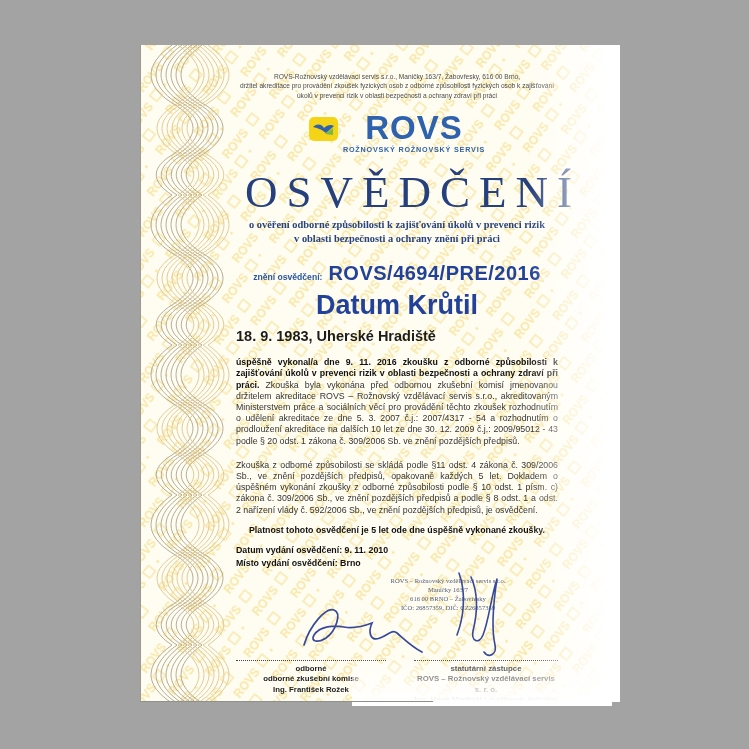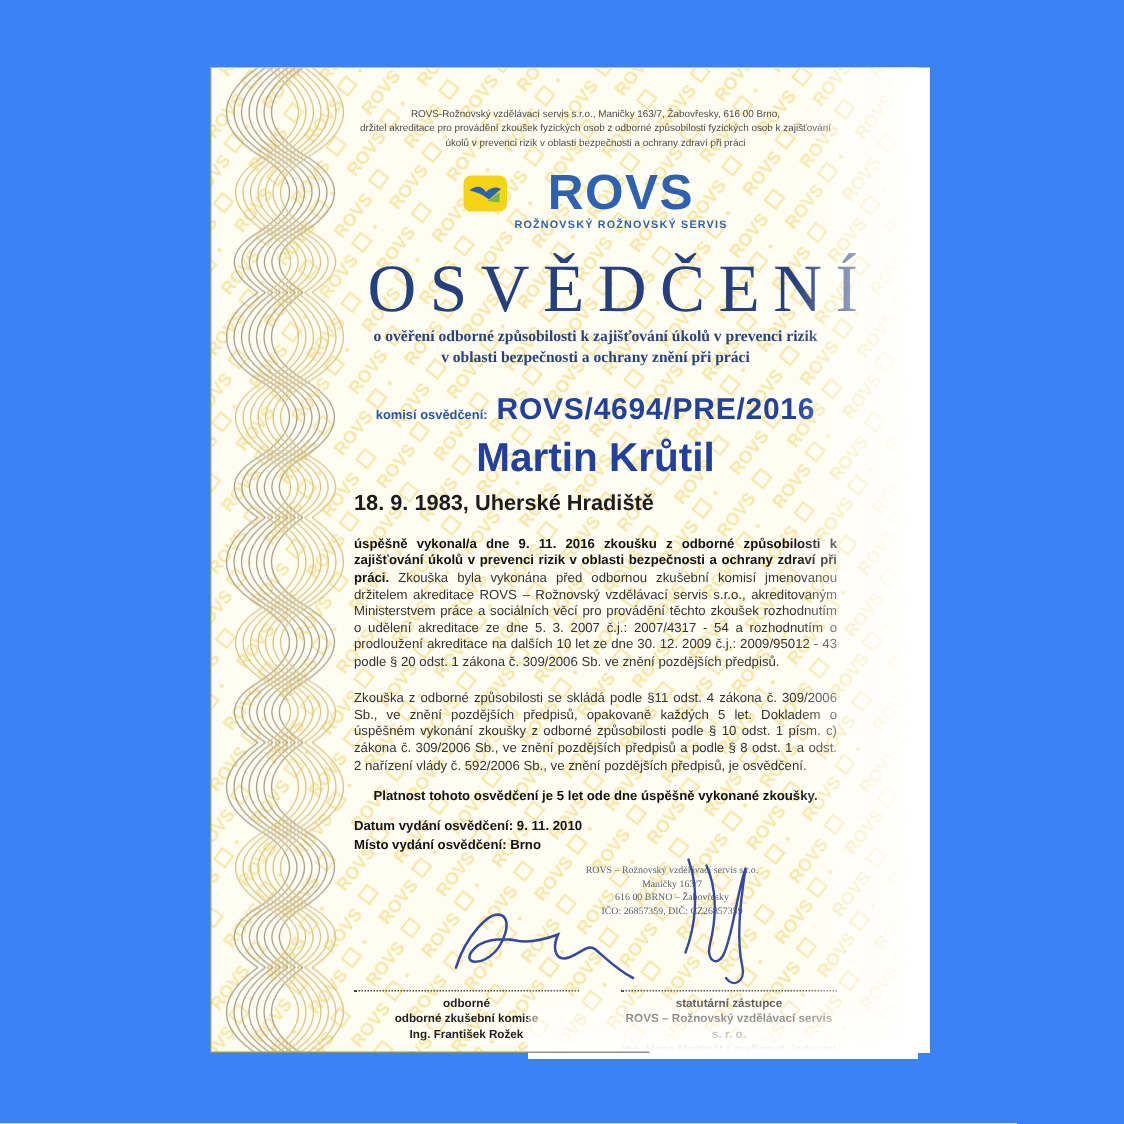--- a/index.html
+++ b/index.html
@@ -1,16 +1,16 @@
 <!DOCTYPE html>
 <html><head>
 <meta charset="utf-8">
 <style>
   html,body{margin:0;padding:0;background:#ffffff;}
-  .stage{position:relative;width:749px;height:749px;background:#3b82f6;overflow:hidden;
+  .stage{position:relative;width:749px;height:749px;background:#a3a3a3;overflow:hidden;
          font-family:"Liberation Sans",sans-serif;}
   .paper{position:absolute;left:140px;top:45px;width:472px;height:657px;
          background:#fffdf2;}
   .edge-left{position:absolute;left:0;top:0;bottom:0;width:0;border-left:1px solid #9a9a94;}
   .edge-bottom{position:absolute;left:0;bottom:0;width:62%;border-bottom:1px solid #90908a;}
   .wm-svg{position:absolute;left:0;top:0;opacity:.6;}
   .guil-svg{position:absolute;left:2px;top:0;}
   .fade-right{position:absolute;right:-8px;top:0;bottom:0;width:90px;
               background:linear-gradient(to right,rgba(255,255,255,0),#ffffff 85%);}
   .fade-bottom{position:absolute;right:0;bottom:-4px;width:55%;height:50px;
@@ -117,25 +117,25 @@
       </div>
 
       <div class="title">OSVĚDČENÍ</div>
 
       <div class="subtitle">
         <div>o ověření odborné způsobilosti k zajišťování úkolů v prevenci rizik</div>
         <div>v oblasti bezpečnosti a ochrany znění při práci</div>
       </div>
 
       <div class="numrow">
-        <span class="numlabel">komisí osvědčení:</span>
+        <span class="numlabel">znění osvědčení:</span>
         <span class="numval">ROVS/4694/PRE/2016</span>
       </div>
 
-      <div class="holder">Martin Krůtil</div>
+      <div class="holder">Datum Krůtil</div>
       <div class="birth">18. 9. 1983, Uherské Hradiště</div>
 
       <p class="body-p"><b>úspěšně vykonal/a dne 9. 11. 2016 zkoušku z odborné způsobilosti k zajišťování úkolů v prevenci rizik v oblasti bezpečnosti a ochrany zdraví při práci.</b><span> Zkouška byla vykonána před odbornou zkušební komisí jmenovanou držitelem akreditace ROVS – Rožnovský vzdělávací servis s.r.o., akreditovaným Ministerstvem práce a sociálních věcí pro provádění těchto zkoušek rozhodnutím o udělení akreditace ze dne 5. 3. 2007 č.j.: 2007/4317 - 54 a rozhodnutím o prodloužení akreditace na dalších 10 let ze dne 30. 12. 2009 č.j.: 2009/95012 - 43 podle § 20 odst. 1 zákona č. 309/2006 Sb. ve znění pozdějších předpisů.</span></p>
 
       <p class="body-p">Zkouška z odborné způsobilosti se skládá podle §11 odst. 4 zákona č. 309/2006 Sb., ve znění pozdějších předpisů, opakovaně každých 5 let. Dokladem o úspěšném vykonání zkoušky z odborné způsobilosti podle § 10 odst. 1 písm. c) zákona č. 309/2006 Sb., ve znění pozdějších předpisů a podle § 8 odst. 1 a odst. 2 nařízení vlády č. 592/2006 Sb., ve znění pozdějších předpisů, je osvědčení.</p>
 
       <div class="validity">Platnost tohoto osvědčení je 5 let ode dne úspěšně vykonané zkoušky.</div>
 
       <div class="issue">
         <div>Datum vydání osvědčení: 9. 11. 2010</div>

